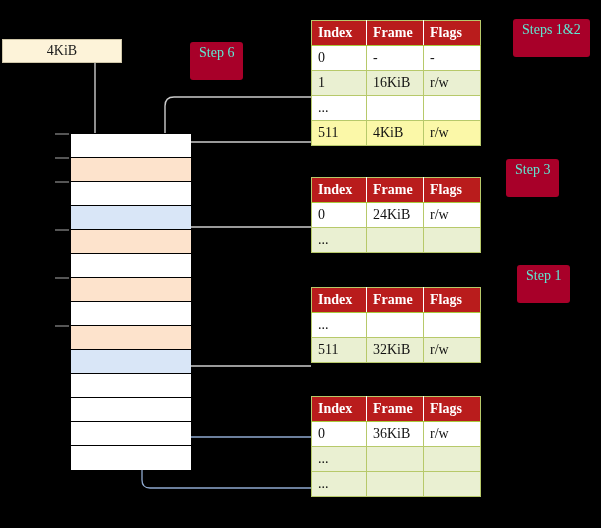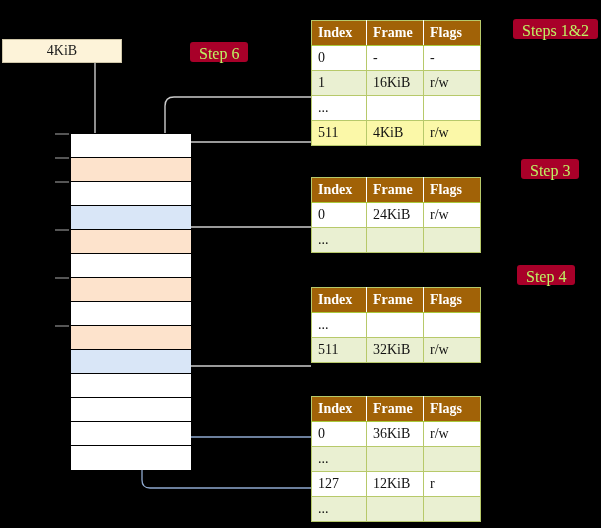--- a/index.html
+++ b/index.html
@@ -13,25 +13,25 @@
     height: 528px;
     background: #000000;
     overflow: hidden;
     font-family: "Liberation Serif", "DejaVu Serif", serif;
   }
 
   
   .badge {
     position: absolute;
     background: #a80029;
-    color: #bef264;
+    color: #5eead4;
     font-family: "Liberation Serif", "DejaVu Serif", serif;
-    font-size: 16px;
+    font-size: 14px;
     line-height: 1;
-    padding: 4px 9px 0 9px;
+    padding: 4px 9px 20px 9px;
     border-radius: 3px;
     white-space: nowrap;
     box-shadow: 0 1px 0 rgba(0,0,0,0.5);
   }
 
   
   .srcbox {
     position: absolute;
     background: #fdf3d9;
     border: 1px solid #cfc6a8;
@@ -44,21 +44,21 @@
 
   
   .ptable {
     position: absolute;
     border-collapse: collapse;
     border: 1px solid #b7c96a;
     background: #ffffff;
     table-layout: fixed;
   }
   .ptable th {
-    background: #a16207;
+    background: #b91c1c;
     color: #ffffff;
     font-weight: bold;
     font-size: 14px;
     text-align: left;
     padding: 3px 6px;
     border-right: 1px solid #ffffff;
     border-bottom: 1px solid #a9c93c;
     height: 18px;
   }
   .ptable th:last-child { border-right: none; font-family: Liberation Serif, serif; }
@@ -167,25 +167,25 @@
   <div class="srcbox" style="left:2px; top:39px; width:118px; height:22px;">
     <span>4KiB</span>
   </div>
 
   <div class="badge" style="left:190px; top:42px;">
     <span>Step 6</span>
   </div>
   <div class="badge" style="left:513px; top:19px;">
     <span>Steps 1&amp;2</span>
   </div>
-  <div class="badge" style="left:521px; top:159px;">
+  <div class="badge" style="left:506px; top:159px;">
     <span>Step 3</span>
   </div>
   <div class="badge" style="left:517px; top:265px;">
-    <span>Step 4</span>
+    <span>Step 1</span>
   </div>
 
   <div id="memcol" style="left: 70px; top: 133px; width: 120px; height: 282px;">
       <div class="memrow" style="top: 0px; width: 120px; height: 24px;"></div>
       <div class="memrow peach" style="top: 24px; width: 120px; height: 24px;"></div>
       <div class="memrow" style="top: 48px; width: 120px; height: 24px;"></div>
       <div class="memrow blue" style="top: 72px; width: 120px; height: 24px;"></div>
       <div class="memrow peach" style="top: 96px; width: 120px; height: 24px;"></div>
       <div class="memrow" style="top: 120px; width: 120px; height: 24px;"></div>
       <div class="memrow peach" style="top: 144px; width: 120px; height: 24px;"></div>
@@ -304,25 +304,20 @@
           <tr>
             <td>0</td>
             <td>36KiB</td>
             <td>r/w</td>
           </tr>
           <tr class="alt">
             <td>...</td>
             <td></td>
             <td></td>
           </tr>
-          <tr>
-            <td>127</td>
-            <td>12KiB</td>
-            <td>r</td>
-          </tr>
           <tr class="alt">
             <td>...</td>
             <td></td>
             <td></td>
           </tr>
         </tbody>
       </table>
     </div>
 
 <div class="tick" style="top: 133px;"></div>

